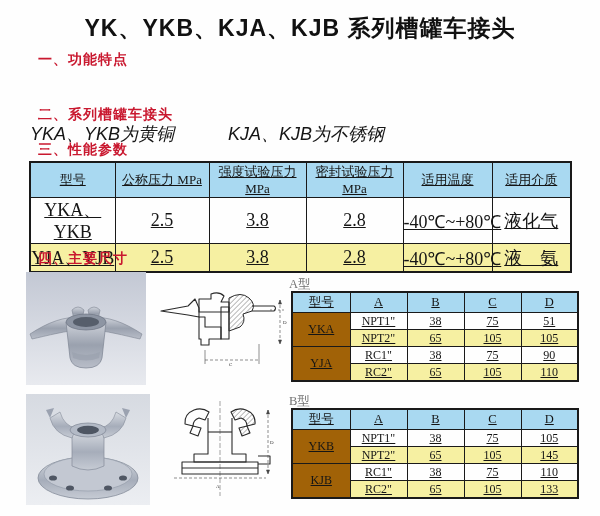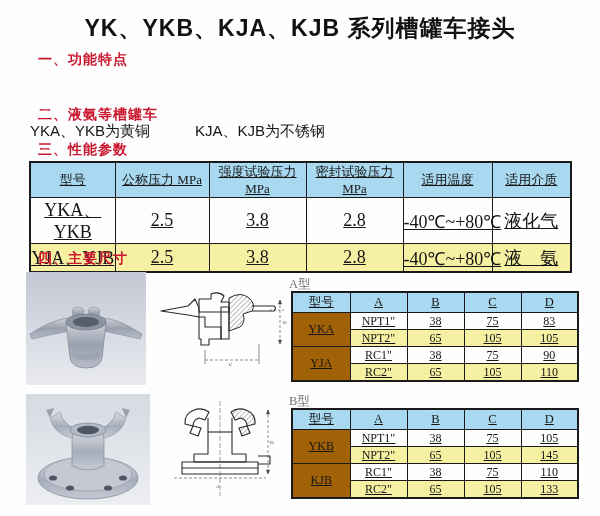--- a/index.html
+++ b/index.html
@@ -5,21 +5,21 @@
   html,body{margin:0;padding:0;background:#ffffff;}
   .page{position:relative;width:600px;height:516px;background:#fefefe;overflow:hidden;
         font-family:"Liberation Sans",sans-serif;color:#151515;}
   .title{position:absolute;top:13px;left:0;width:100%;text-align:center;
          font-size:23px;font-weight:700;letter-spacing:1px;color:#111;}
   .sec{position:absolute;left:38px;color:var(--heading-red,#c9182f);
        font-weight:700;font-size:14px;letter-spacing:1px;}
   #sec1{top:51px}#sec2{top:106px}#sec3{top:141px}#sec4{top:250px}
   .para{position:absolute;left:30px;top:67px;width:552px;font-size:14.5px;
         line-height:19px;text-indent:2em;}
-  .materials{position:absolute;left:30px;top:122px;font-size:15px;}
+  .materials{position:absolute;left:30px;top:122px;font-size:18px;font-style:italic;}
   table{border-collapse:collapse;position:absolute;table-layout:fixed;
         font-family:"Liberation Serif",serif;text-decoration:underline;}
   .perf{left:29px;top:161px;width:541px;border:2px solid var(--border-black,#1a1a1a);}
   .perf th,.perf td{border:1px solid var(--border-black,#1a1a1a);text-align:center;
         padding:0;font-weight:400;}
   .perf th{height:27px;background:var(--table-header-blue,#a9d9f1);font-size:13px;}
   .perf td{height:27px;font-size:18px;}
   .row-yellow td{background:var(--table-row-yellow,#f6f0a2);}
   .dim{width:286px;border:2px solid var(--border-black,#1a1a1a);}
   #dimA{left:291px;top:291px}
@@ -43,21 +43,21 @@
 </style>
 </head>
 <body>
 
 <div class="page">
 
   <div class="title">YK、YKB、KJA、KJB 系列槽罐车接头</div>
 
   <div class="sec" id="sec1">一、功能特点</div>
 
-  <div class="sec" id="sec2">二、液氨等槽罐车</div>
+  <div class="sec" id="sec2">二、系列槽罐车接头</div>
   <div class="materials">YKA、YKB为黄铜　　　KJA、KJB为不锈钢</div>
 
   <div class="sec" id="sec3">三、性能参数</div>
 
   <table class="perf">
     <colgroup>
       <col style="width:85px">
         <col style="width:94px">
         <col style="width:97px">
       <col style="width:97px">
@@ -170,21 +170,21 @@
         <th>C</th>
         <th>D</th>
       </tr>
     </thead>
     <tbody>
       <tr>
         <td rowspan="2" class="model">YKA</td>
         <td>NPT1"</td>
         <td>38</td>
         <td>75</td>
-        <td>83</td>
+        <td>51</td>
       </tr>
       <tr>
         <td class="yellow">NPT2"</td>
         <td class="yellow">65</td>
         <td class="yellow">105</td>
         <td class="yellow">105</td>
       </tr>
       <tr>
         <td rowspan="2" class="model">YJA</td>
         <td>RC1"</td>

